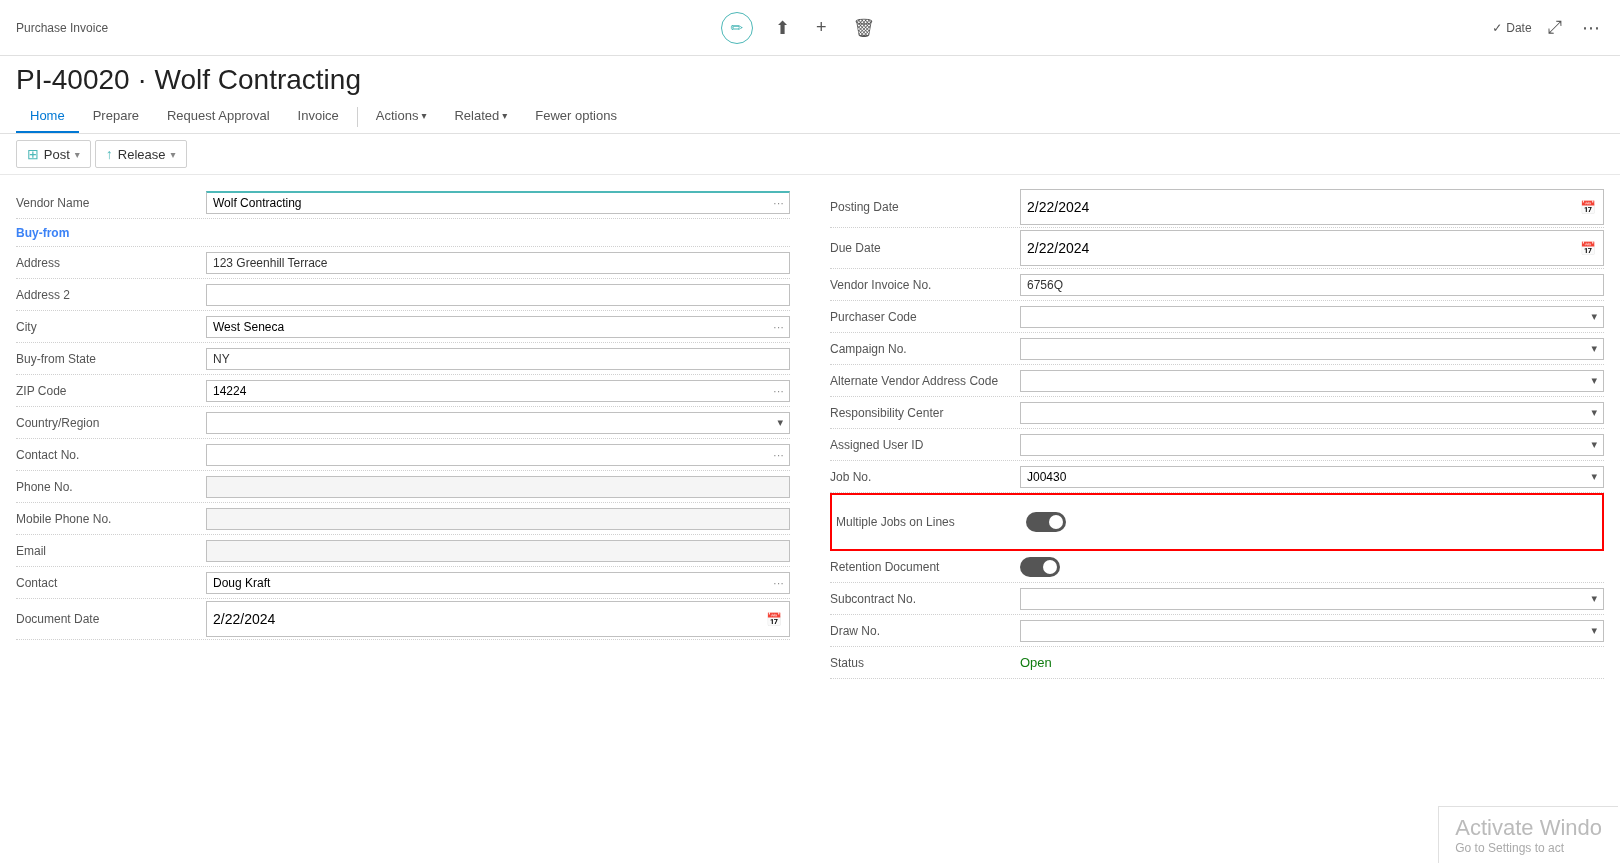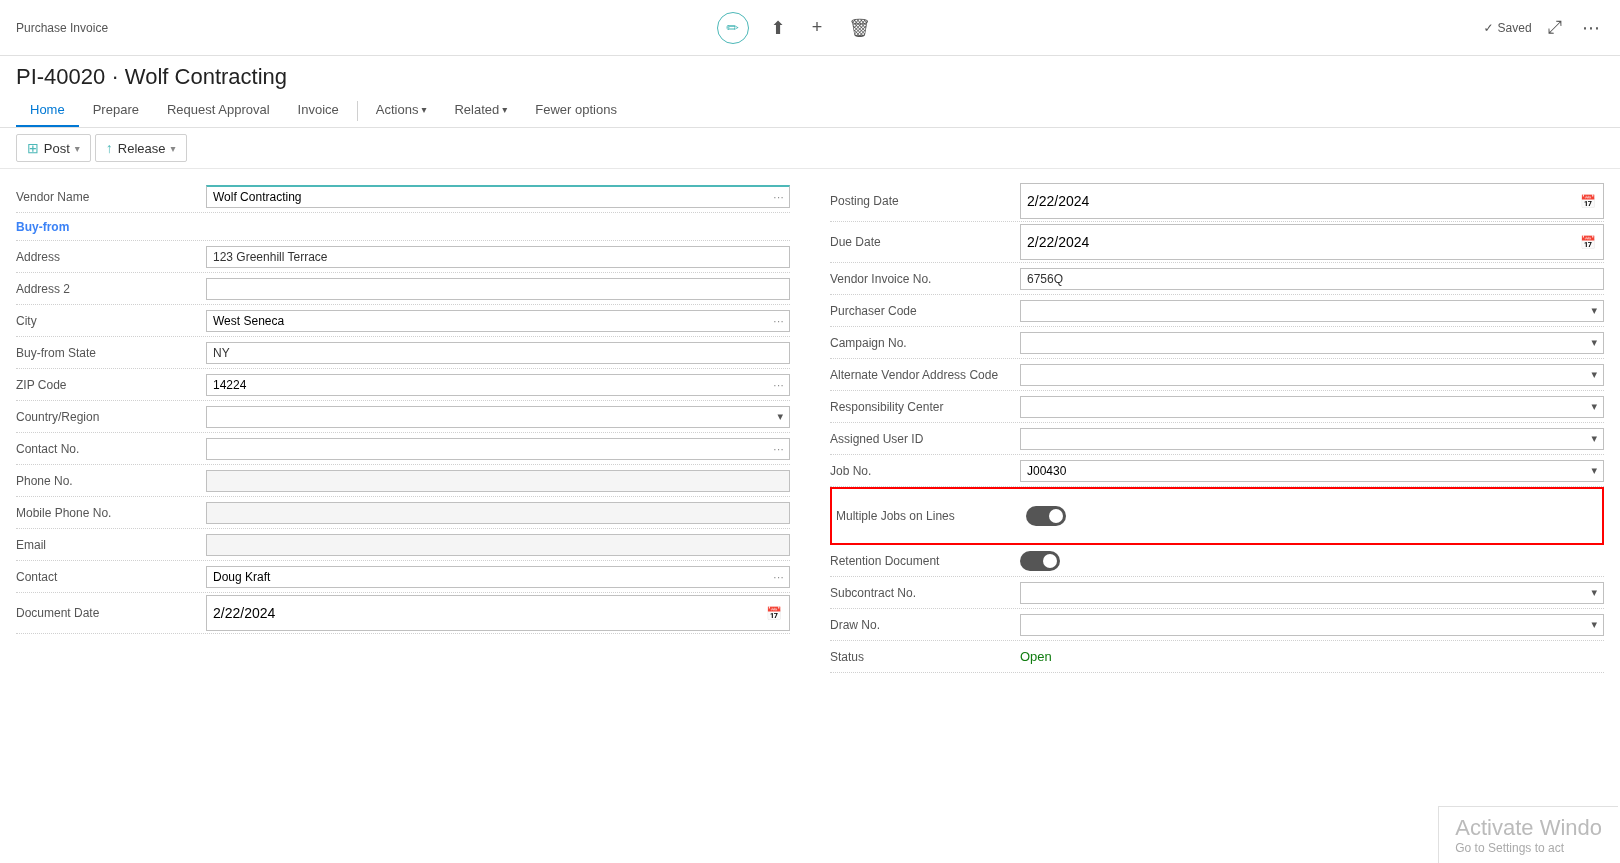--- a/index.html
+++ b/index.html
@@ -19,21 +19,21 @@
       display: flex; align-items: center; justify-content: center;
       cursor: pointer; color: #4db8b8; background: transparent; font-size: 15px;
     }
     .icon-btn-flat {
       background: transparent; border: none; cursor: pointer; color: #555; font-size: 18px; padding: 4px;
     }
     .saved-text { color: #555; font-size: 12px; display: flex; align-items: center; gap: 4px; }
 
     
     .page-header { padding: 8px 16px 4px 16px; }
-    .page-title { font-size: 22px; font-weight: 300; color: #222; }
+    .page-title { font-size: 28px; font-weight: 300; color: #222; }
 
     
     .nav-tabs {
       display: flex; align-items: center; padding: 0 16px;
       border-bottom: 1px solid #e0e0e0; gap: 0;
     }
     .nav-tab {
       padding: 8px 14px; cursor: pointer; font-size: 13px; color: #555;
       border-bottom: 2px solid transparent; white-space: nowrap;
     }
@@ -154,21 +154,21 @@
     <button class="icon-btn-flat">
       <span>+</span>
     </button>
     <button class="icon-btn-flat">
       <span>🗑</span>
     </button>
   </div>
   <div class="top-bar-right">
     <span class="saved-text">
       <span>✓</span>
-      <span>Saved</span>
+      <span>Date</span>
     </span>
     <button class="icon-btn-flat">
       <span>⤢</span>
     </button>
     <button class="icon-btn-flat">
       <span>⋯</span>
     </button>
   </div>
 </div>
 

